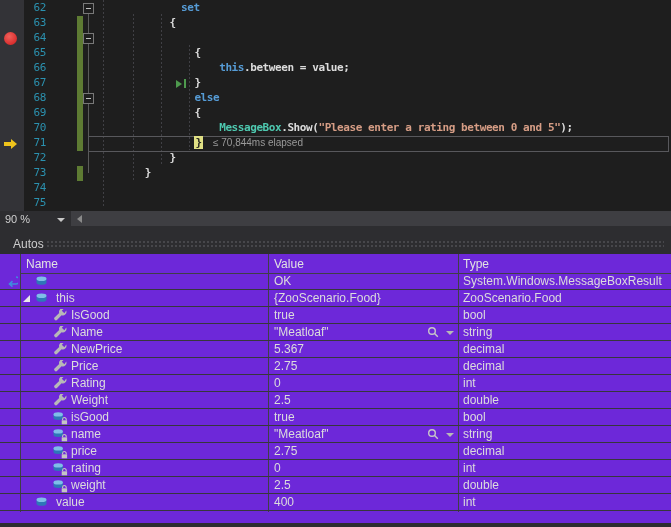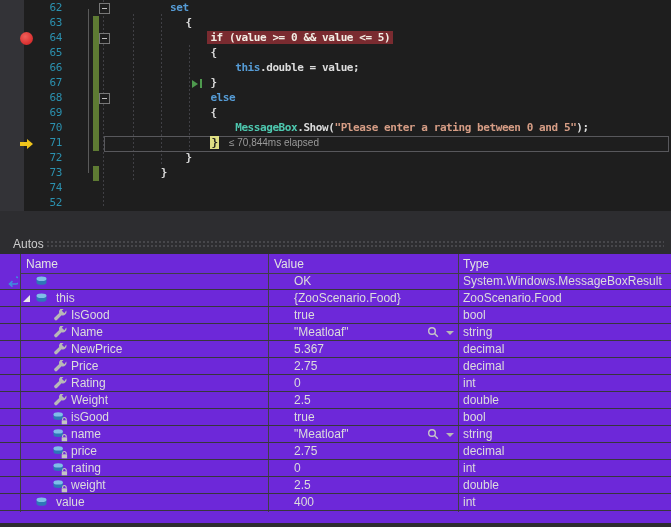--- a/index.html
+++ b/index.html
@@ -3,21 +3,21 @@
 <meta charset="utf-8">
 <style>
   html,body{margin:0;padding:0;background:#2D2D30;}
   #stage{position:relative;width:671px;height:527px;background:#2D2D30;overflow:hidden;
          font-family:"Liberation Sans",sans-serif;}
   
   #editor{position:absolute;left:0;top:0;width:671px;height:211px;background:#1E1E1E;}
   #bp-margin{position:absolute;left:0;top:0;width:24px;height:211px;background:#333337;}
   .iguide{position:absolute;width:1px;background:repeating-linear-gradient(to bottom,#404045 0 2px,transparent 2px 4px);}
   #outline-vline{position:absolute;left:88px;top:9px;width:1px;height:164px;background:#5A5A5A;}
-  .code-row{position:absolute;left:0;right:0;height:15px;line-height:15px;margin-left:16px;}
+  .code-row{position:absolute;left:0;right:0;height:15px;line-height:15px;}
   .lnum{position:absolute;left:18px;width:28px;text-align:right;color:#2B91AF;
         font:11px "DejaVu Sans Mono",monospace;letter-spacing:-0.42px;}
   .chgbar{position:absolute;left:77px;top:0;width:6px;height:15px;background:#5E7B33;}
   .codetxt{position:absolute;top:0;white-space:pre;font:bold 11px "DejaVu Sans Mono",monospace;
            letter-spacing:-0.42px;}
   .tk-kw{color:#569CD6}.tk-pl{color:#DCDCDC}.tk-ty{color:#4EC9B0}.tk-str{color:#D69D85}
   .bp-line-bg{background:#7A2B30;padding:0 3px;margin:0 -3px;}
   .bp-line-bg span{color:#F2EDE4 !important;}
   .tk-cur{background:#E0E084;color:#26261E;padding:0 1px;}
   .bp-dot{position:absolute;left:4px;top:1px;width:13px;height:13px;border-radius:50%;
@@ -48,21 +48,21 @@
   #autos-title{position:absolute;left:13px;top:4px;color:#CCCCCC;font-size:12px;}
   #autos-dots{position:absolute;left:46px;top:7px;width:618px;height:8px;
       background-image:radial-gradient(#47474B 1px,transparent 1px);background-size:4px 4px;}
   #grid-header{position:absolute;left:0;top:21px;width:671px;height:20px;color:#E2E2E2;font-size:12px;}
   #grid-header .h{position:absolute;top:3px;}
   .vline{position:absolute;top:21px;width:1px;height:258px;background:#3F3F46;}
   #hdr-sep{position:absolute;left:20px;top:40px;width:651px;height:1px;background:#3F3F46;}
   .a-row{position:absolute;left:0;width:671px;height:17px;border-bottom:1px solid #37373B;
          box-sizing:border-box;color:#DCDCDC;font-size:12px;}
   .a-row .nm{position:absolute;top:1px;}
-  .a-row .val{position:absolute;left:274px;top:1px;margin-left:20px;}
+  .a-row .val{position:absolute;left:274px;top:1px;}
   .a-row .typ{position:absolute;left:463px;top:1px;}
   .exp{position:absolute;left:23px;top:5px;width:0;height:0;
        border-left:7px solid transparent;border-bottom:7px solid #E8E8E8;}
   .icon{position:absolute;top:2px;}
   .mag{position:absolute;left:427px;top:2px;}
   .mag-caret{position:absolute;left:446px;top:7px;width:0;height:0;
        border-left:4px solid transparent;border-right:4px solid transparent;border-top:4px solid #B8B8B8;}
 </style>
 </head>
 <body>
@@ -75,45 +75,44 @@
     <div class="iguide" style="left:133px;top:14px;height:166px"></div>
     <div class="iguide" style="left:161px;top:14px;height:150px"></div>
     <div class="iguide" style="left:189px;top:45px;height:105px"></div>
     <div id="outline-vline"></div>
     <div id="code-lines">
         <div class="code-row" style="top: 1px;">
           <div class="lnum">62</div>
           <div class="fold-box">
             <i></i>
           </div>
-          <div class="codetxt" style="left: 154px;"><span class="tk-kw">set</span></div>
+          <div class="codetxt" style="left: 181px;"><span class="tk-kw">set</span></div>
         </div>
         <div class="code-row" style="top: 16px;">
           <div class="chgbar"></div>
           <div class="lnum">63</div>
           <div class="codetxt" style="left: 169.6px;"><span class="tk-pl">{</span></div>
         </div>
         <div class="code-row" style="top: 31px; padding-left: 34px;">
           <div class="chgbar"></div>
           <div class="lnum">64</div>
           <div class="bp-dot"></div>
           <div class="fold-box">
             <i></i>
           </div>
-          <div class="codetxt" style="left: 194.4px;"><span class="bp-line-bg"><span class="tk-pl">if (value &gt;= 0 &amp;&amp; value &lt;= 5)</span></span></div>
         </div>
         <div class="code-row" style="top: 46px;">
           <div class="chgbar"></div>
           <div class="lnum">65</div>
           <div class="codetxt" style="left: 194.4px;"><span class="tk-pl">{</span></div>
         </div>
         <div class="code-row" style="top: 61px;">
           <div class="chgbar"></div>
           <div class="lnum">66</div>
-          <div class="codetxt" style="left: 219.2px;"><span class="tk-kw">this</span><span class="tk-pl">.double = value;</span></div>
+          <div class="codetxt" style="left: 219.2px;"><span class="tk-kw">this</span><span class="tk-pl">.between = value;</span></div>
         </div>
         <div class="code-row" style="top: 76px; padding-left: 13px;">
           <div class="chgbar"></div>
           <div class="lnum">67</div>
           <div class="play-tri"></div>
           <div class="play-bar"></div>
           <div class="codetxt" style="left: 194.4px;"><span class="tk-pl">}</span></div>
         </div>
         <div class="code-row" style="top: 91px;">
           <div class="chgbar"></div>
@@ -149,26 +148,35 @@
         <div class="code-row" style="top: 166px;">
           <div class="chgbar"></div>
           <div class="lnum">73</div>
           <div class="codetxt" style="left: 144.8px;"><span class="tk-pl">}</span></div>
         </div>
         <div class="code-row" style="top: 181px;">
           <div class="lnum">74</div>
           <div class="codetxt" style="left: 120px;"></div>
         </div>
         <div class="code-row" style="top: 196px;">
-          <div class="lnum">52</div>
+          <div class="lnum">75</div>
           <div class="codetxt" style="left: 120px;"></div>
         </div>
       </div>
   </div>
 
+  <div id="zoombar">
+    <div id="zoom-select">
+      <span class="zv">90 %</span>
+      <span class="caret"></span>
+    </div>
+    <div id="hsb">
+      <span class="larr"></span>
+    </div>
+  </div>
 
   <div id="autos">
     <div id="autos-titlebar">
       <span id="autos-title">Autos</span>
       <span id="autos-dots"></span>
     </div>
     <div id="grid-header">
       <span class="h" style="left:26px">Name</span>
       <span class="h" style="left:274px">Value</span>
       <span class="h" style="left:463px">Type</span>

